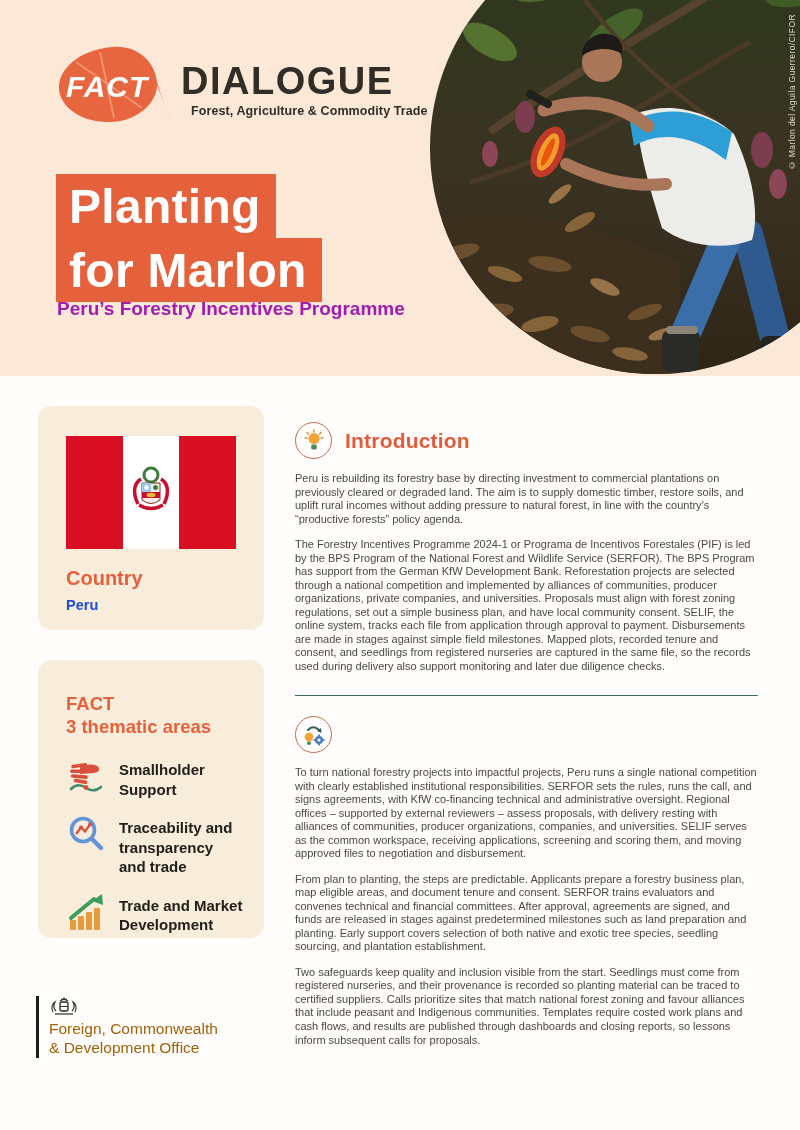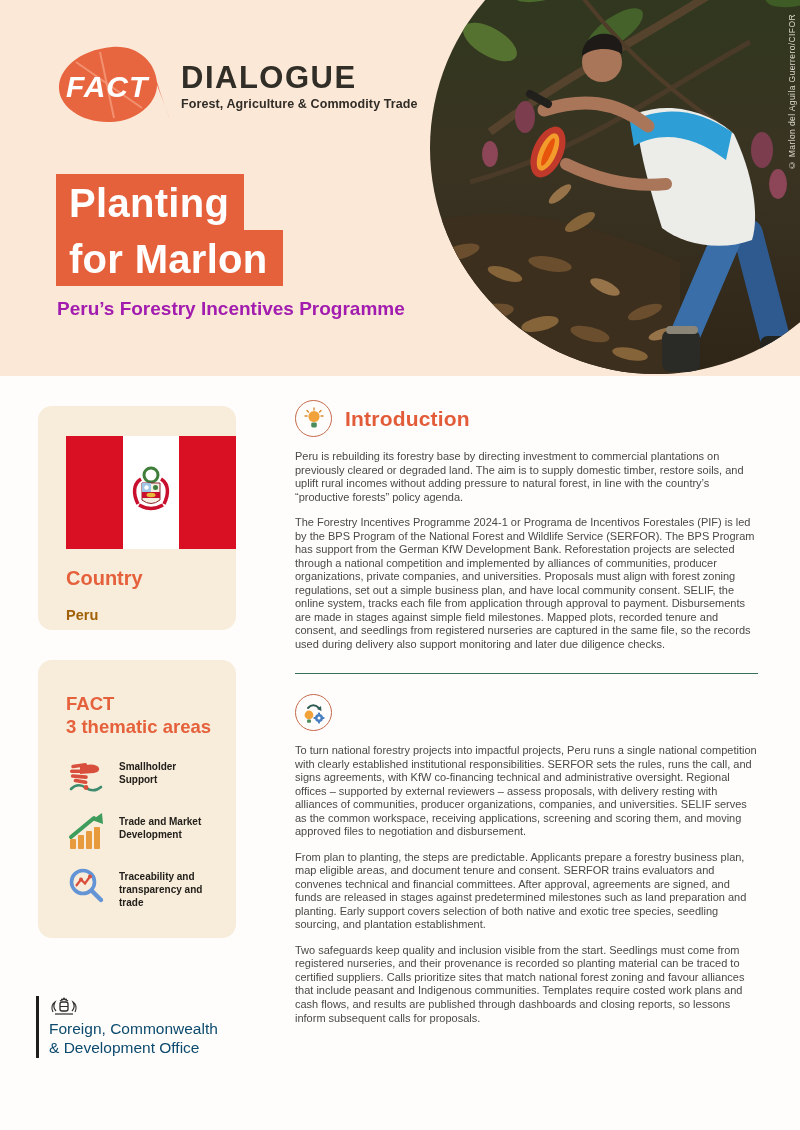--- a/index.html
+++ b/index.html
@@ -7,51 +7,51 @@
         font-family:"Liberation Sans",sans-serif;}
   
   .header{position:absolute;left:0;top:0;width:800px;height:376px;background:#fbe8d7;overflow:hidden;}
   .photo-circle{position:absolute;left:430px;top:-78px;width:452px;height:452px;border-radius:50%;
         overflow:hidden;}
   .photo-circle svg{display:block;}
   .photo-credit{position:absolute;right:3px;top:14px;writing-mode:vertical-rl;transform:rotate(180deg);
         font-size:8.5px;letter-spacing:.4px;color:#ddd8cd;z-index:6;}
   .logo-row{position:absolute;left:54px;top:44px;display:flex;align-items:flex-start;z-index:4;}
   .brand-text{margin-left:9px;padding-top:18px;}
-  .brand-dialogue{font-size:31px;font-weight:800;letter-spacing:1.5px;color:#312d27;line-height:1;}
-  .brand-tagline{font-size:12.5px;font-weight:700;color:#312d27;margin-top:4px;letter-spacing:.1px;}
+  .brand-dialogue{font-size:38px;font-weight:800;letter-spacing:1.5px;color:#312d27;line-height:1;}
+  .brand-tagline{font-size:12.5px;font-weight:700;color:#312d27;margin-top:4px;letter-spacing:.1px;margin-left:10px;}
   .title-wrap{position:absolute;left:56px;top:174px;z-index:4;}
-  .title-line{display:table;background:#e5613c;color:#ffffff;font-weight:800;font-size:40px;
+  .title-line{display:table;background:#e5613c;color:#ffffff;font-weight:800;font-size:48px;
         line-height:1;padding:9px 15px 7px 13px;letter-spacing:.3px;}
   .subtitle{position:absolute;left:57px;top:298px;font-size:19px;font-weight:800;color:#a21caf;z-index:4;}
   
-  .card{position:absolute;left:38px;width:198px;background:#f8ecda;border-radius:14px;box-sizing:border-box;}
+  .card{position:absolute;left:38px;width:226px;background:#f8ecda;border-radius:14px;box-sizing:border-box;}
   .card-country{top:406px;height:224px;padding:30px 28px 0;}
   .flag{display:block;}
   .card-heading{color:#e5613c;font-weight:800;}
   .country-heading{font-size:20px;margin-top:18px;}
-  .country-value{font-size:14.5px;font-weight:700;color:#a16207;margin-top:17px;}
+  .country-value{font-size:14.5px;font-weight:700;color:#1d4ed8;margin-top:7px;}
   .card-fact{top:660px;height:278px;padding:32px 20px 0 28px;}
   .fact-heading{font-size:18.5px;line-height:1.25;}
   .fact-items{margin-top:18px;}
   .fact-item{display:flex;align-items:flex-start;gap:13px;margin-bottom:15px;}
   .fact-item .ficon{flex:0 0 40px;}
-  .fact-label{font-size:10px;font-weight:700;color:#23201c;line-height:1.3;max-width:135px;padding-top:4px;}
+  .fact-label{font-size:15px;font-weight:700;color:#23201c;line-height:1.3;max-width:135px;padding-top:4px;}
   
-  .content{position:absolute;left:295px;top:400px;width:463px;}
+  .content{position:absolute;left:295px;top:422px;width:463px;}
   .sec-head{display:flex;align-items:center;gap:13px;margin-bottom:13px;}
   .sec-icon{width:37px;height:37px;border-radius:50%;border:1.6px solid #c66a4b;box-sizing:border-box;
         display:flex;align-items:center;justify-content:center;background:transparent;}
   .sec-title{font-size:21px;font-weight:800;color:#e25c3a;letter-spacing:.2px;}
   .content p{font-size:11px;line-height:1.23;color:#4a4945;margin:0 0 12px;}
   .divider{border:none;border-top:1.8px solid #35705f;margin:22px 0 20px;width:100%;}
   
   .fcdo{position:absolute;left:36px;top:996px;border-left:3px solid #1d1d1b;padding-left:10px;}
   .fcdo-crest{display:block;margin-bottom:3px;}
-  .fcdo-line{font-size:15.5px;color:#0c4a6e;line-height:1.25;}
+  .fcdo-line{font-size:15.5px;color:#a16207;line-height:1.25;}
 </style>
 </head>
 <body>
 
 <div class="page">
 
   <div class="header">
 
     <div class="photo-circle">
       <svg width="452" height="452" viewBox="0 0 452 452">
@@ -199,41 +199,41 @@
             <rect x="8" y="22.4" width="14" height="3.6" rx="1.8" transform="rotate(10 8 22.4)"></rect>
           </g>
           <path d="M5 33 Q 12 26 20 32 Q 28 37 35 31" stroke="#3e8c6e" stroke-width="2.6" fill="none" stroke-linecap="round"></path>
           <circle cx="20" cy="31.5" r="2.4" fill="#d94f3d"></circle>
         </svg>
         <div class="fact-label">Smallholder Support</div>
       </div>
 
       <div class="fact-item">
         <svg class="ficon" width="40" height="40" viewBox="0 0 40 40">
+          <circle cx="17" cy="16" r="11.5" fill="none" stroke="#6394d6" stroke-width="3.6"></circle>
+          <line x1="26" y1="25" x2="35" y2="34" stroke="#6394d6" stroke-width="4.4" stroke-linecap="round"></line>
+          <polyline points="10,20 15,13.5 19,17.5 24,10.5" fill="none" stroke="#d94f3d" stroke-width="2.2"></polyline>
+          <circle cx="15" cy="13.5" r="2" fill="#d94f3d"></circle>
+          <circle cx="24" cy="10.5" r="2" fill="#d94f3d"></circle>
+        </svg>
+        <div class="fact-label">Traceability and transparency and trade</div>
+      </div>
+
+      <div class="fact-item">
+        <svg class="ficon" width="40" height="40" viewBox="0 0 40 40">
           <g fill="#e89b3c">
             <rect x="4" y="28" width="6" height="10" rx="1"></rect>
             <rect x="12" y="24" width="6" height="14" rx="1"></rect>
             <rect x="20" y="20" width="6" height="18" rx="1"></rect>
             <rect x="28" y="16" width="6" height="22" rx="1"></rect>
           </g>
           <path d="M5 26 L28 7" stroke="#3e9c5c" stroke-width="4" stroke-linecap="round"></path>
           <polygon points="36,2 37,13 26,9" fill="#3e9c5c"></polygon>
         </svg>
         <div class="fact-label">Trade and Market Development</div>
-      </div>
-
-      <div class="fact-item">
-        <svg class="ficon" width="40" height="40" viewBox="0 0 40 40">
-          <circle cx="17" cy="16" r="11.5" fill="none" stroke="#6394d6" stroke-width="3.6"></circle>
-          <line x1="26" y1="25" x2="35" y2="34" stroke="#6394d6" stroke-width="4.4" stroke-linecap="round"></line>
-          <polyline points="10,20 15,13.5 19,17.5 24,10.5" fill="none" stroke="#d94f3d" stroke-width="2.2"></polyline>
-          <circle cx="15" cy="13.5" r="2" fill="#d94f3d"></circle>
-          <circle cx="24" cy="10.5" r="2" fill="#d94f3d"></circle>
-        </svg>
-        <div class="fact-label">Traceability and transparency and trade</div>
       </div>
 
     </div>
   </div>
 
   <div class="content">
 
     <div class="sec-head">
       <span class="sec-icon">
         <svg width="22" height="24" viewBox="0 0 22 24">

